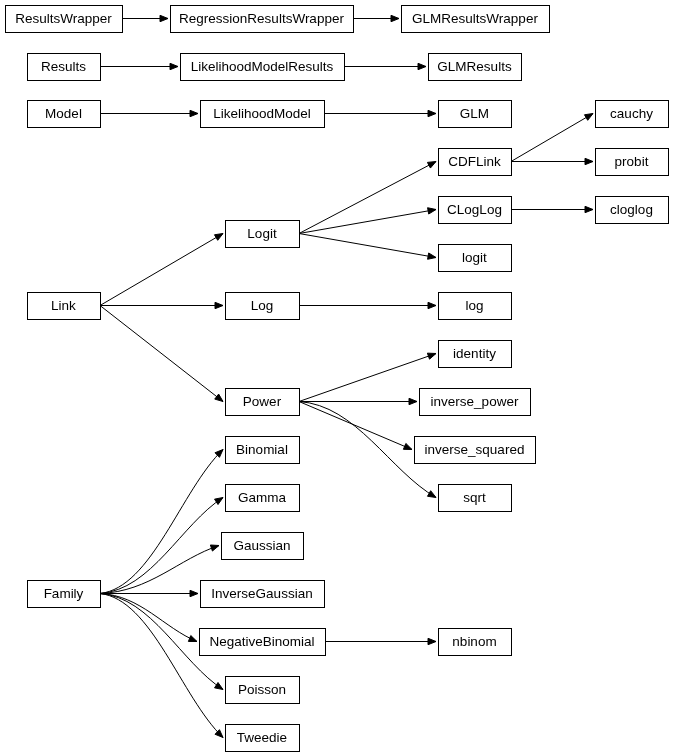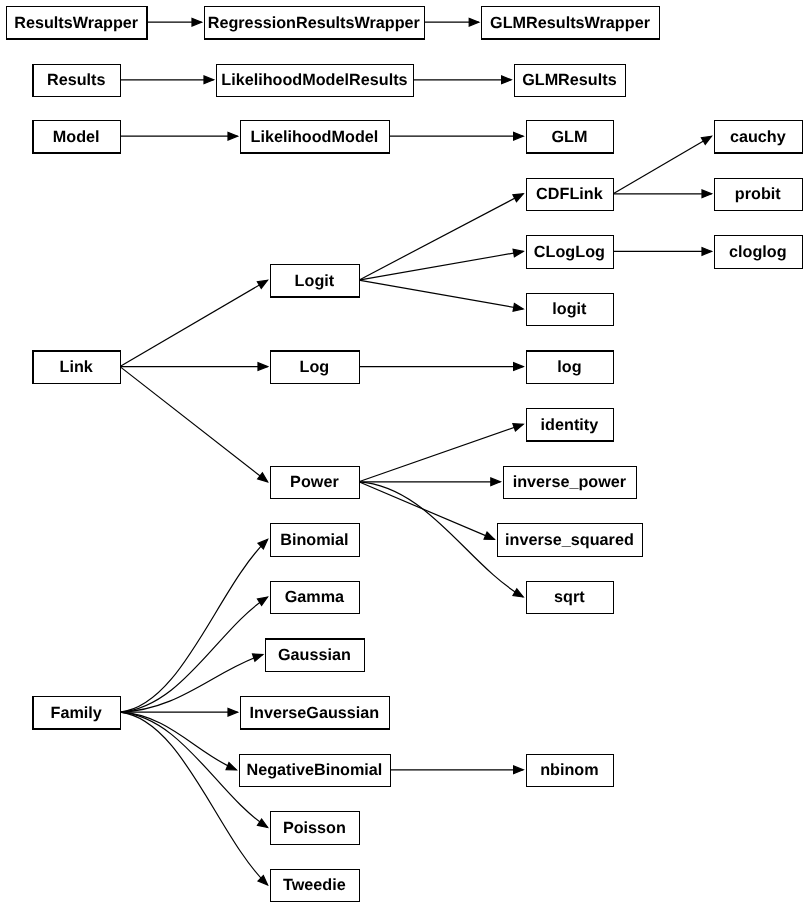--- a/index.html
+++ b/index.html
@@ -9,21 +9,20 @@
   }
   body {
     font-family: "Liberation Sans", sans-serif;
   }
   #diagram-root {
     position: relative;
     width: 673px;
     height: 755px;
     background: #ffffff;
     overflow: hidden;
-    font-weight: bold;
   }
   svg#graph {
     position: absolute;
     top: 0;
     left: 0;
     width: 673px;
     height: 755px;
     display: block;
   }
   .node-box {

